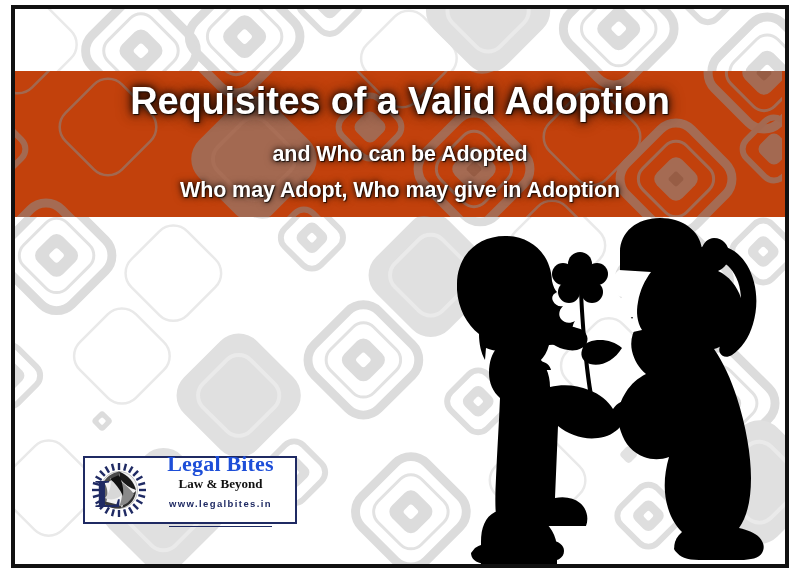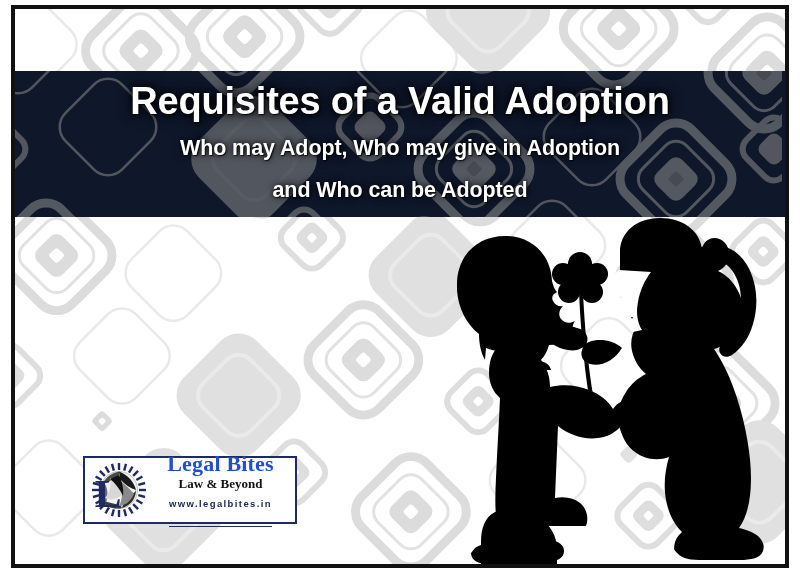--- a/index.html
+++ b/index.html
@@ -311,21 +311,21 @@
 
       <g transform="translate(88 418) rotate(45)">
         <rect x="-8" y="-8" width="16" height="16" rx="4" fill="#dcdcdc"></rect>
         <rect x="-3" y="-3" width="6" height="6" rx="1.5" fill="#fff"></rect>
       </g>
       <g transform="translate(620 452) rotate(45)">
         <rect x="-7" y="-7" width="14" height="14" rx="4" fill="#e2e2e2"></rect>
       </g>
     </svg>
 
-    <div id="band" style="background: #0f172a;">
+    <div id="band" style="background: #c2410c;">
       <svg id="band-pattern" viewBox="0 0 778 563" preserveAspectRatio="none">
         <defs>
           <g id="bdia">
             <rect x="-46" y="-46" width="92" height="92" rx="22" ry="22" fill="none" stroke="#8e8e8e" stroke-width="9"></rect>
             <rect x="-31" y="-31" width="62" height="62" rx="15" ry="15" fill="none" stroke="#8a8a8a" stroke-width="3"></rect>
             <rect x="-18" y="-18" width="36" height="36" rx="9" ry="9" fill="#8e8e8e"></rect>
             <rect x="-6" y="-6" width="12" height="12" rx="3" ry="3" fill="#757575"></rect>
           </g>
           <g id="bdiaSmall">
             <rect x="-26" y="-26" width="52" height="52" rx="13" ry="13" fill="none" stroke="#8b8b8b" stroke-width="6"></rect>
@@ -402,22 +402,22 @@
         <g transform="translate(548 240) rotate(45)">
             <use href="#bdiaOutline"></use>
           </g>
         <g transform="translate(666 276) rotate(45)">
             <use href="#bdia"></use>
           </g>
       </svg>
 
       <div id="band-inner">
         <h1 id="title">Requisites of a Valid Adoption</h1>
+        <p class="sub" id="sub2">and Who can be Adopted</p>
         <p class="sub" id="sub1">Who may Adopt, Who may give in Adoption</p>
-        <p class="sub" id="sub2">and Who can be Adopted</p>
       </div>
     </div>
 
     <svg id="art" viewBox="0 0 350 352">
       <g fill="#000000">
 
         <path d="M183 40
                  C183 20 200 6 223 6
                  C246 6 263 19 265 37
                  C266 31 271 26 277 26

